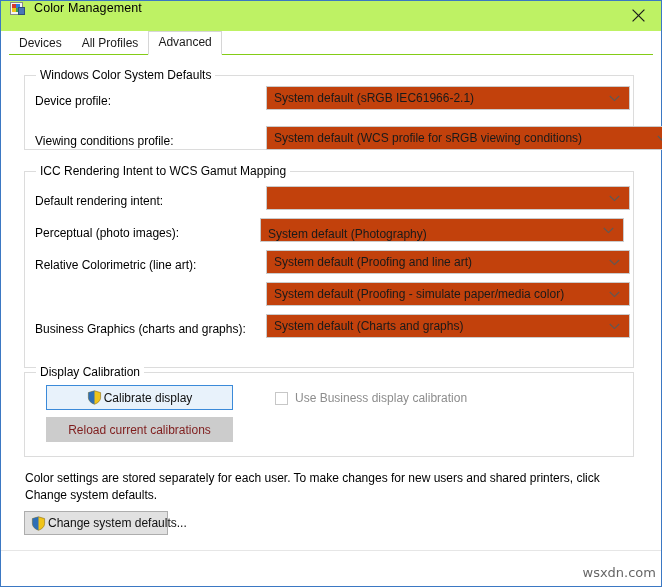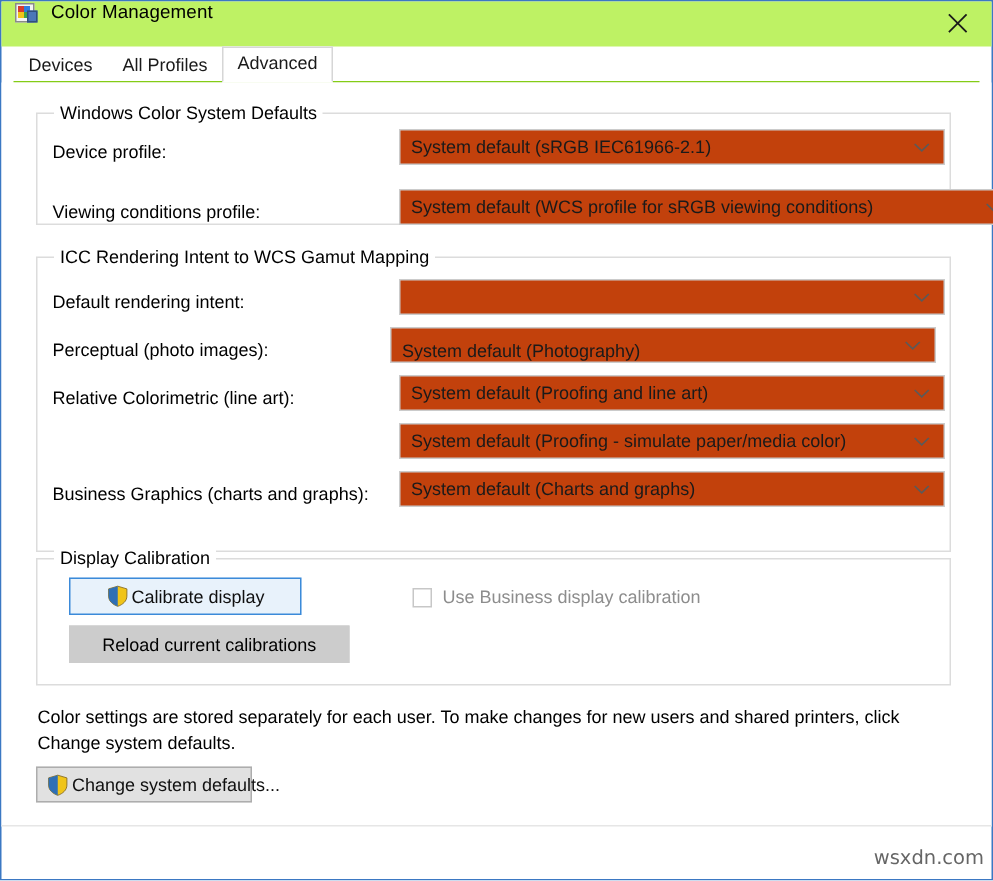--- a/index.html
+++ b/index.html
@@ -160,21 +160,21 @@
     white-space: nowrap;
   }
   .btn-primary {
     background: #e8f2fb;
     border: 1px solid #3b8ad9;
     color: #101010;
   }
   .btn-disabled {
     background: #cccccc;
     border: 1px solid #cccccc;
-    color: #000000;
+    color: #7f1d1d;
   }
   .btn-normal {
     background: #e1e1e1;
     border: 1px solid #adadad;
     color: #101010;
   }
   .shield {
     width: 15px;
     height: 15px;
     margin-right: 2px;
@@ -364,21 +364,21 @@
         <svg width="11" height="7" viewBox="0 0 11 7">
             <polyline points="0.8,1 5.5,5.6 10.2,1" fill="none" stroke="#5a5a5a" stroke-width="1.1"></polyline>
           </svg>
       </span>
     </div>
 
     <div class="group" style="left:23px; top:317px; width:610px; height:85px;">
       <span class="group-title">Display Calibration</span>
     </div>
 
-    <div class="btn btn-primary" style="left:45px; top:330px; width:155px; height:25px;">
+    <div class="btn btn-primary" style="left:45px; top:330px; width:187px; height:25px;">
       <span class="shield">
         <svg width="15" height="15" viewBox="0 0 15 15">
           <path d="M7.5 0.8 L13.6 2.6 L13.6 7.4 C13.6 10.6 10.9 13.1 7.5 14.2 C4.1 13.1 1.4 10.6 1.4 7.4 L1.4 2.6 Z" fill="#f0c419" stroke="#8a6d1f" stroke-width="0.6"></path>
           <path d="M7.5 0.8 L1.4 2.6 L1.4 7.4 C1.4 10.6 4.1 13.1 7.5 14.2 Z" fill="#2f6fb5"></path>
         </svg>
       </span>
       <span>Calibrate display</span>
     </div>
 
     <div class="btn btn-disabled" style="left:45px; top:362px; width:187px; height:25px;">

